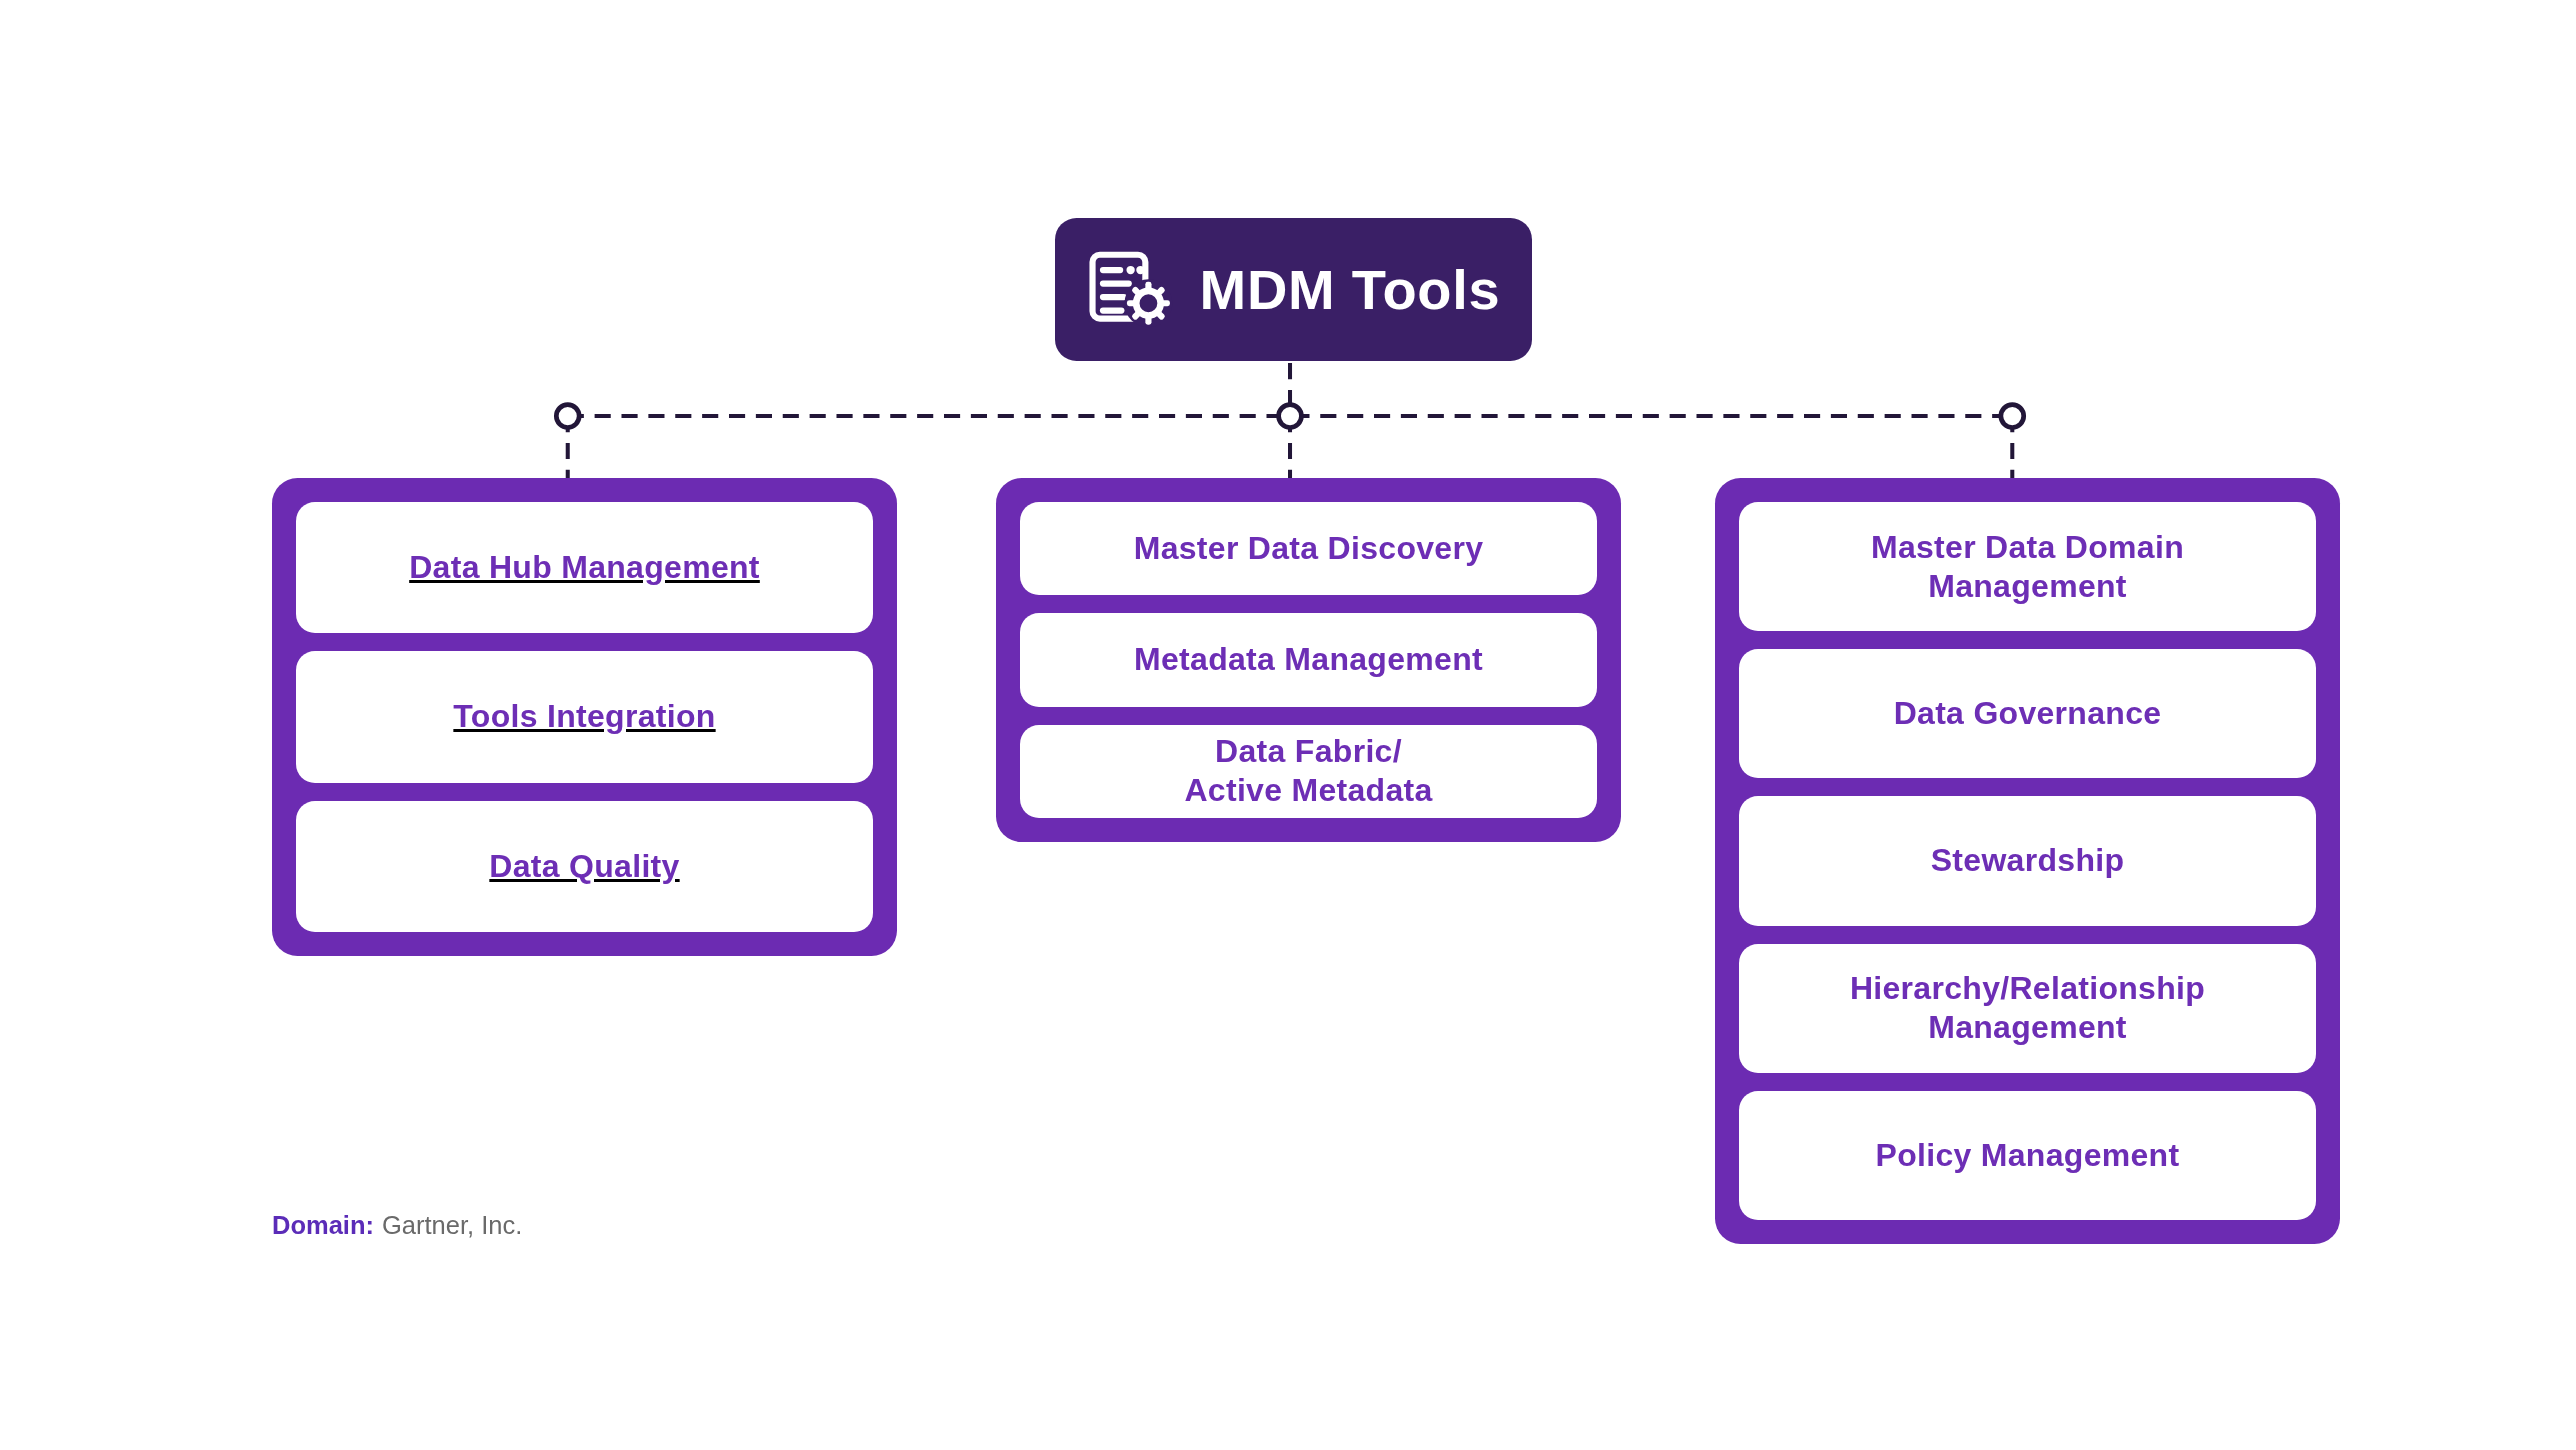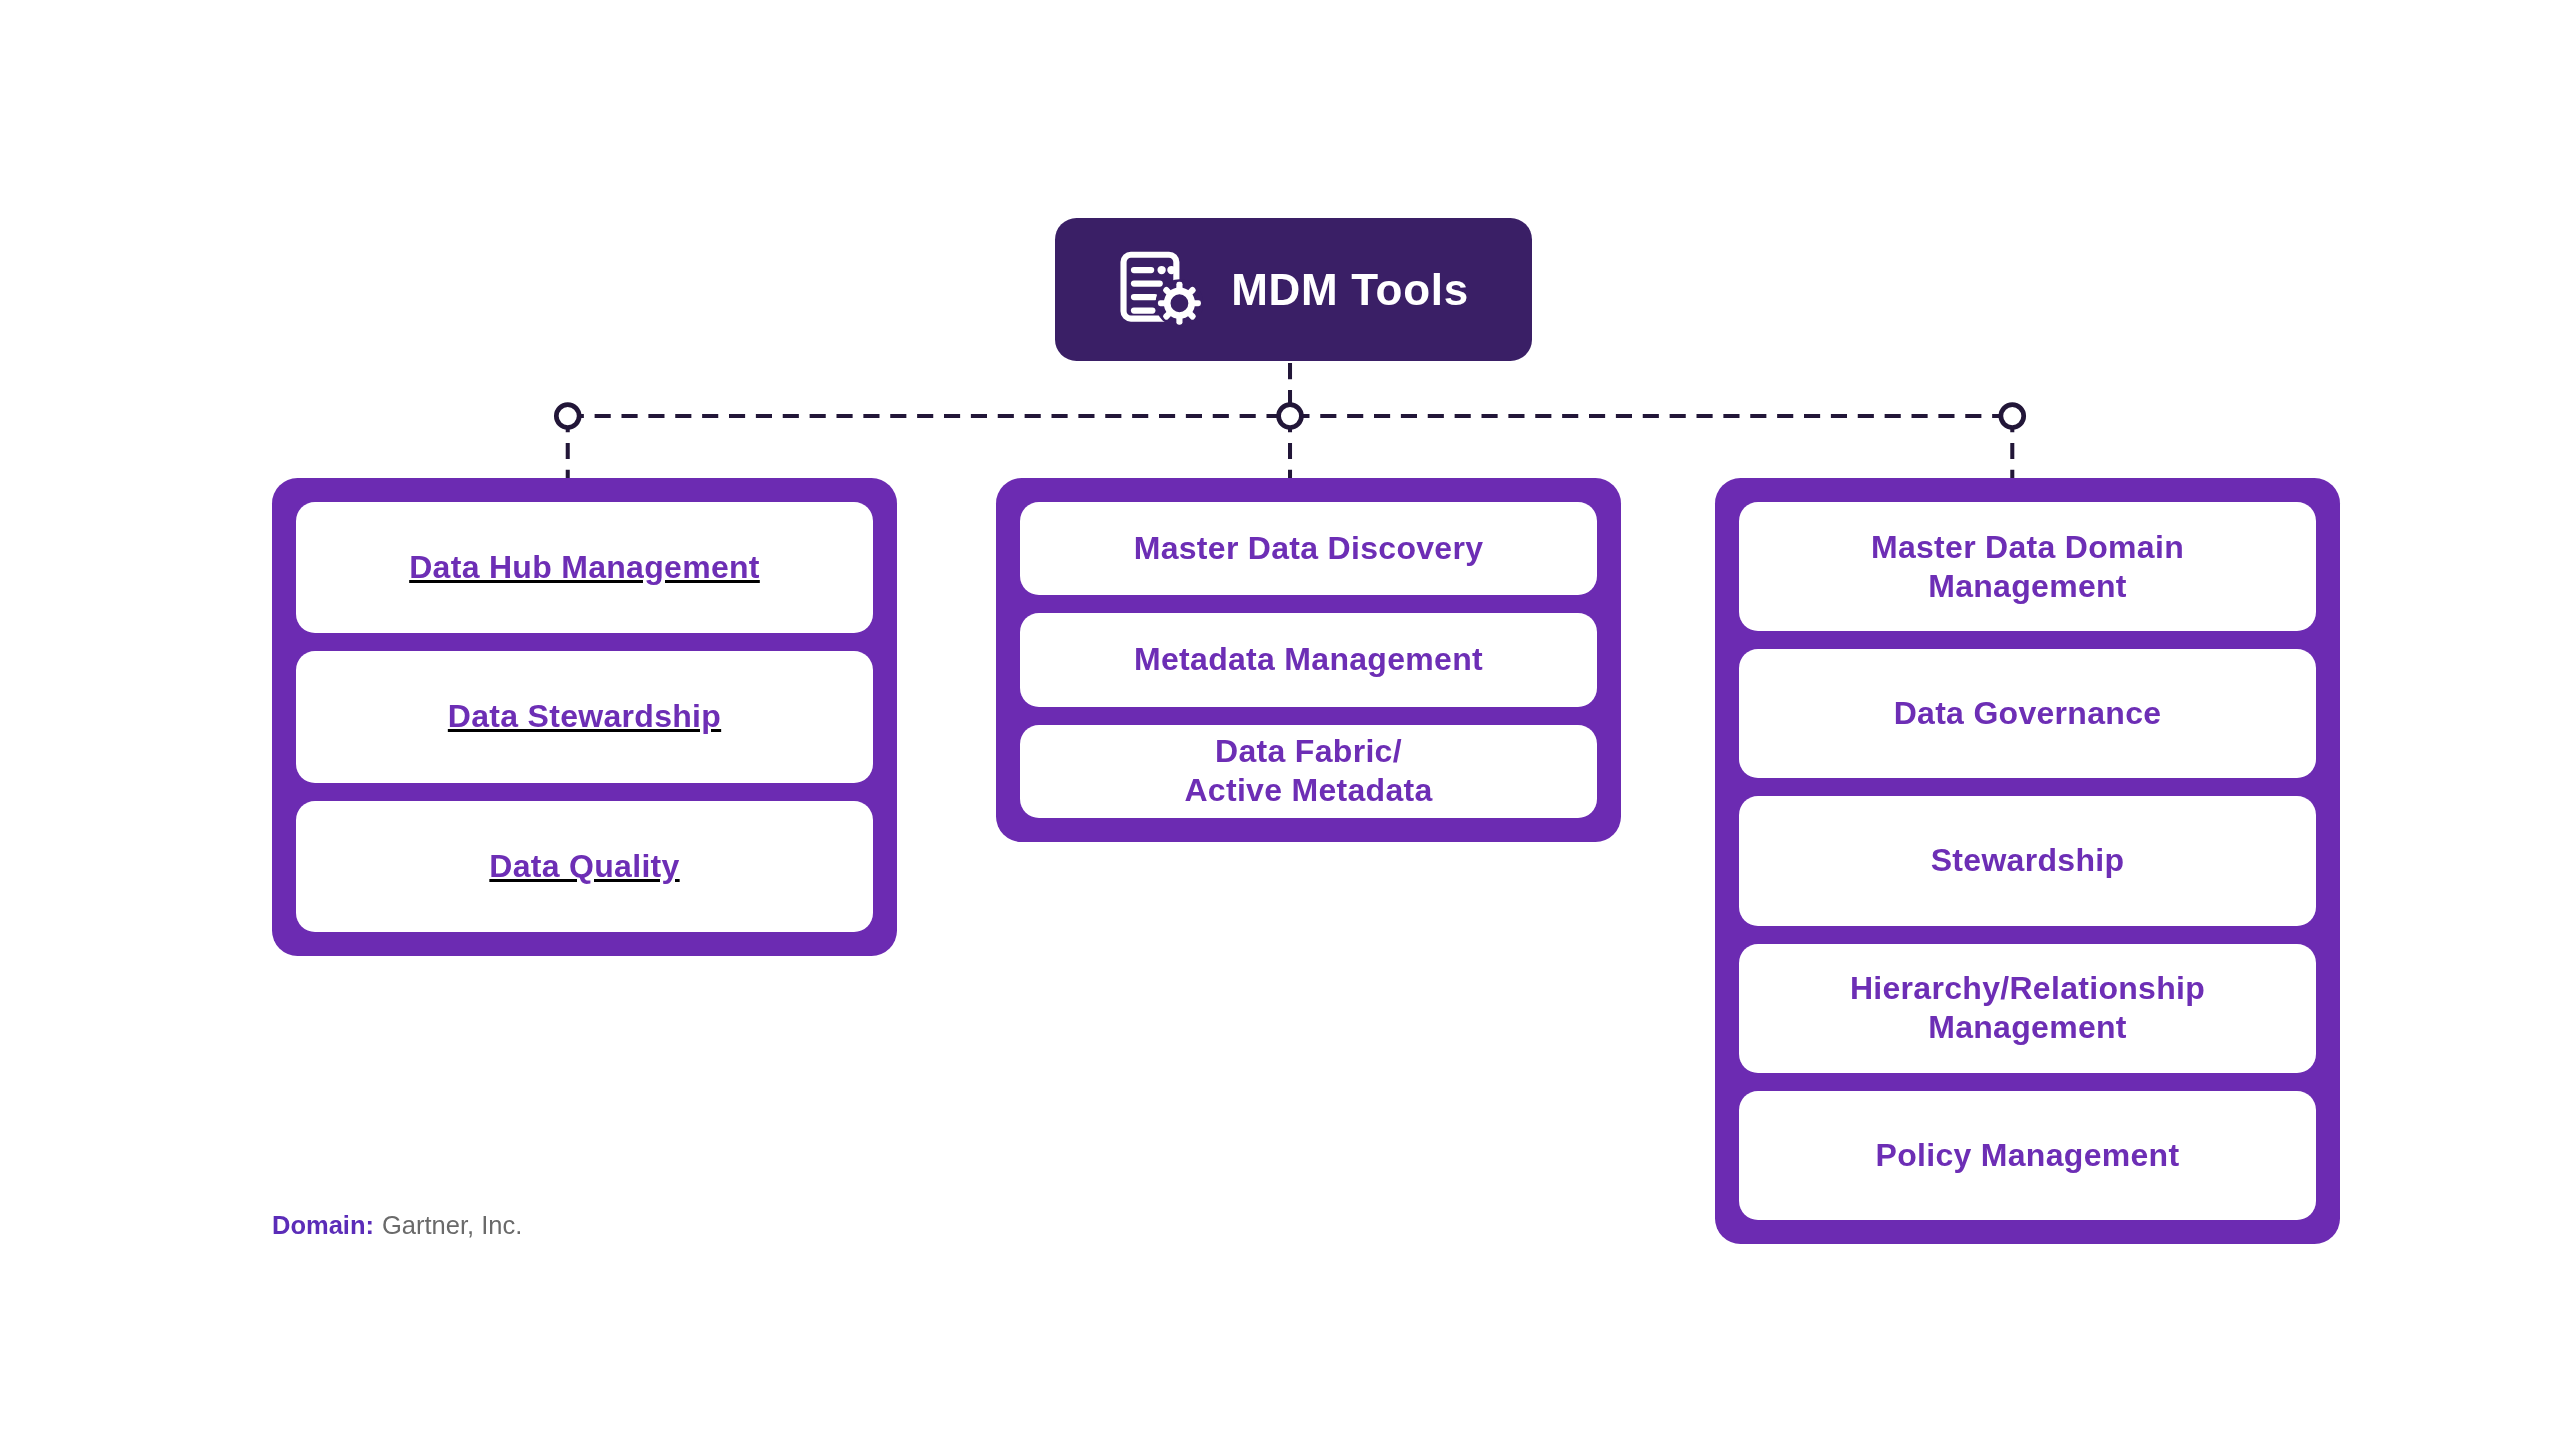--- a/index.html
+++ b/index.html
@@ -16,21 +16,21 @@
     font-family:"Liberation Sans", sans-serif;
   }
   .canvas{position:absolute;inset:0;}
   .connectors{position:absolute;left:0;top:0;pointer-events:none;}
   .header-box{
     position:absolute;left:1055px;top:218px;width:477px;height:143px;
     background:var(--header-bg);border-radius:21.5px;
     display:flex;align-items:center;justify-content:center;gap:27px;
   }
   .header-title{
-    color:#ffffff;font-size:44px;font-weight:bold;letter-spacing:0.7px;
+    color:#ffffff;font-size:56px;font-weight:bold;letter-spacing:0.7px;
   }
   .column{
     position:absolute;top:478px;width:625px;background:var(--column-bg);
     border-radius:25.5px;box-sizing:border-box;padding:24px;
     display:flex;flex-direction:column;gap:18px;
   }
   .col-1{left:272px;height:478px;text-decoration:underline;}
   .col-2{left:996px;height:364px;}
   .col-3{left:1715px;height:766px;}
   .item{
@@ -92,21 +92,21 @@
       </svg>
     </span>
     <span class="header-title">MDM Tools</span>
   </div>
 
   <div class="column col-1">
     <div class="item">
       <span class="item-label">Data Hub Management</span>
     </div>
     <div class="item">
-      <span class="item-label">Data Stewardship</span>
+      <span class="item-label">Tools Integration</span>
     </div>
     <div class="item">
       <span class="item-label">Data Quality</span>
     </div>
   </div>
 
   <div class="column col-2">
     <div class="item">
       <span class="item-label">Master Data Discovery</span>
     </div>

